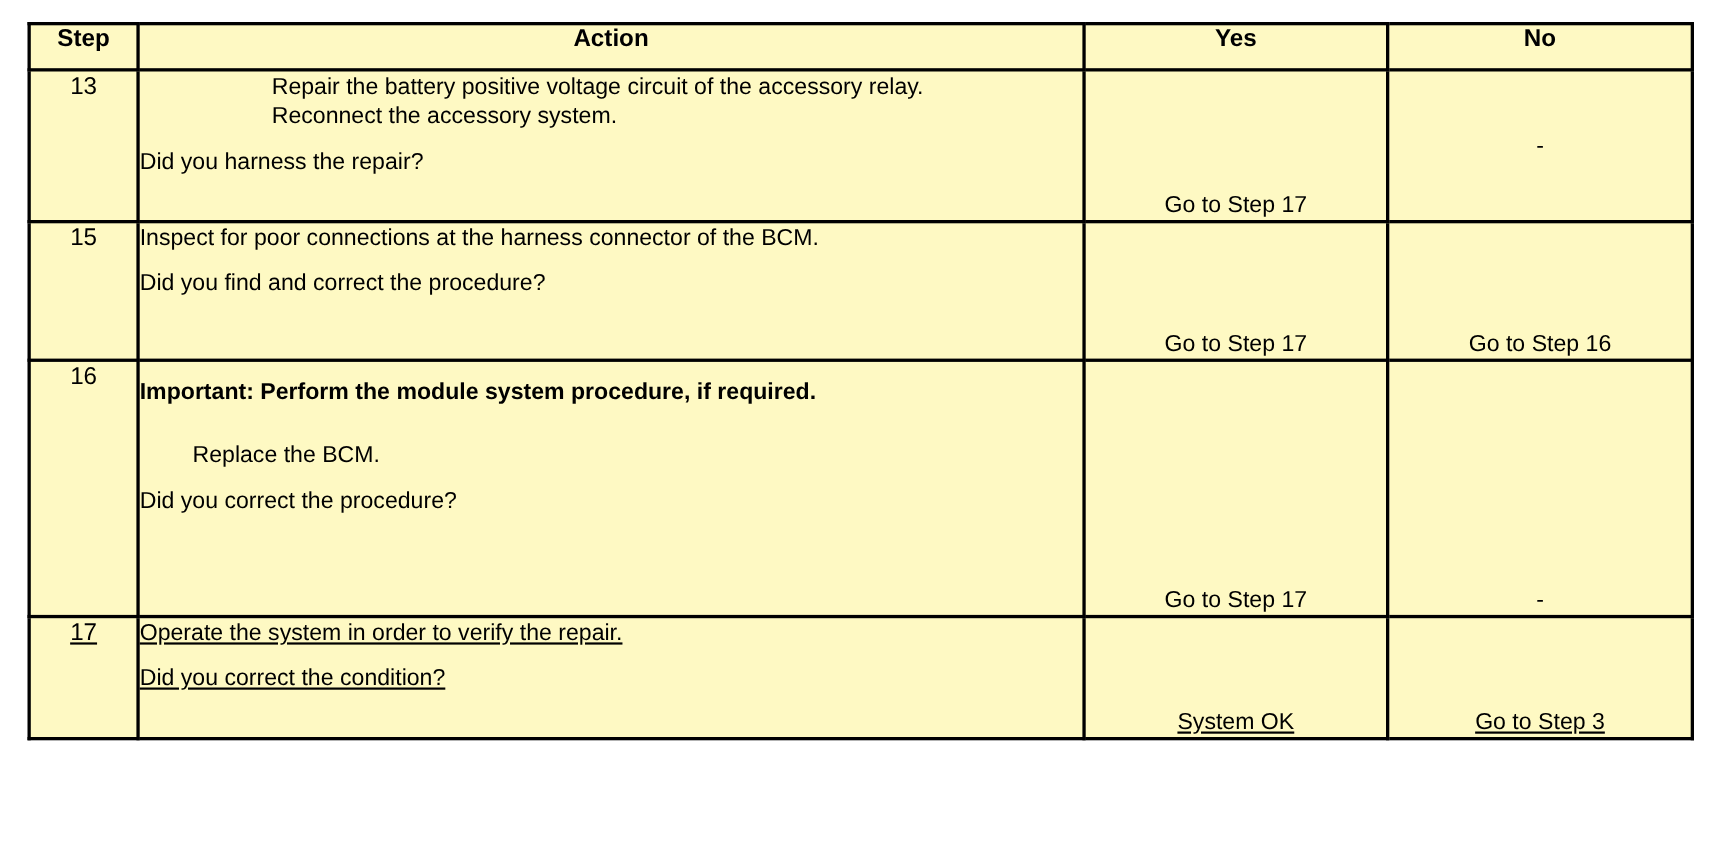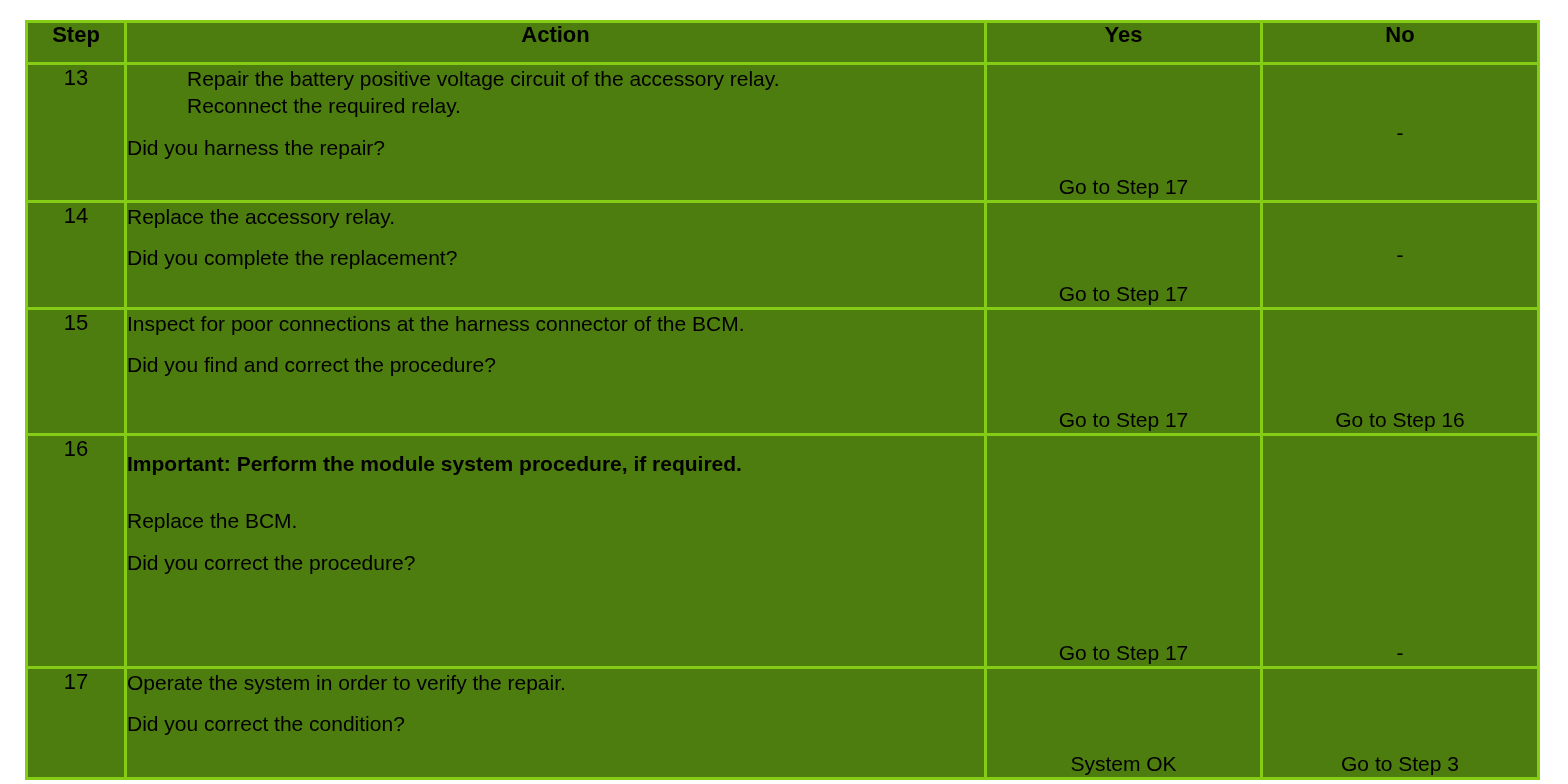--- a/index.html
+++ b/index.html
@@ -26,23 +26,23 @@
     left: 25px;
     top: 20px;
     width: 1512px;
     border-collapse: collapse;
     table-layout: fixed;
     background: #ffffff;
   }
 
   table.diag-table th,
   table.diag-table td {
-    border: 3px solid #84cc16;
+    border: 3px solid #000000;
     padding: 0;
-    background: #4d7c0f;
+    background: #fef9c3;
     vertical-align: top;
   }
 
   
   col.c-step   { width: 99px; }
   col.c-action { width: 860px; }
   col.c-yes    { width: 276px; }
   col.c-no     { width: 277px; }
 
   
@@ -74,23 +74,23 @@
     position: relative;
     height: 100%;
     display: flex;
     flex-direction: column;
   }
   .action-lines { flex: 0 0 auto; }
   .action-spacer { flex: 1 1 auto; min-height: 14px; }
   .action-question { flex: 0 0 auto; }
 
   .line { white-space: pre; }
-  .line.indent { padding-left: 60px; }
+  .line.indent { padding-left: 120px; }
   .line.bold { font-weight: bold; }
-  .line.gap-before { margin-top: 30px; }
+  .line.gap-before { margin-top: 30px; margin-left: 48px; }
 
   
   td.ans-cell {
     text-align: center;
     font-size: 21px;
     line-height: 1.30;
     padding: 7px 6px 6px 6px;
   }
   td.ans-cell.align-bottom { vertical-align: bottom; }
   td.ans-cell.align-middle { vertical-align: middle; }
@@ -120,52 +120,34 @@
     </thead>
 
     <tbody>
 
       <tr style="height:138px;margin-left:12px;">
         <td class="step-cell">13</td>
         <td class="action-cell">
           <div class="action-inner">
             <div class="action-lines">
               <div class="line indent">Repair the battery positive voltage circuit of the accessory relay.</div>
-              <div class="line indent">Reconnect the required relay.</div>
+              <div class="line indent">Reconnect the accessory system.</div>
             </div>
             <div class="action-spacer"></div>
             <div class="action-question line">Did you harness the repair?</div>
           </div>
         </td>
         <td class="ans-cell align-bottom">
           <span class="ans-text">Go to Step 17</span>
         </td>
         <td class="ans-cell align-middle">
           <span class="ans-text">-</span>
         </td>
       </tr>
 
-      <tr style="height:107px;">
-        <td class="step-cell">14</td>
-        <td class="action-cell">
-          <div class="action-inner">
-            <div class="action-lines">
-              <div class="line">Replace the accessory relay.</div>
-            </div>
-            <div class="action-spacer"></div>
-            <div class="action-question line">Did you complete the replacement?</div>
-          </div>
-        </td>
-        <td class="ans-cell align-bottom">
-          <span class="ans-text">Go to Step 17</span>
-        </td>
-        <td class="ans-cell align-middle">
-          <span class="ans-text">-</span>
-        </td>
-      </tr>
 
       <tr style="height:126px;">
         <td class="step-cell">15</td>
         <td class="action-cell">
           <div class="action-inner">
             <div class="action-lines">
               <div class="line">Inspect for poor connections at the harness connector of the BCM.</div>
             </div>
             <div class="action-spacer"></div>
             <div class="action-question line">Did you find and correct the procedure?</div>
@@ -193,21 +175,21 @@
           </div>
         </td>
         <td class="ans-cell align-bottom">
           <span class="ans-text">Go to Step 17</span>
         </td>
         <td class="ans-cell align-bottom">
           <span class="ans-text">-</span>
         </td>
       </tr>
 
-      <tr style="height:111px;">
+      <tr style="height:111px;text-decoration:underline;">
         <td class="step-cell">17</td>
         <td class="action-cell">
           <div class="action-inner">
             <div class="action-lines">
               <div class="line">Operate the system in order to verify the repair.</div>
             </div>
             <div class="action-spacer"></div>
             <div class="action-question line">Did you correct the condition?</div>
           </div>
         </td>

